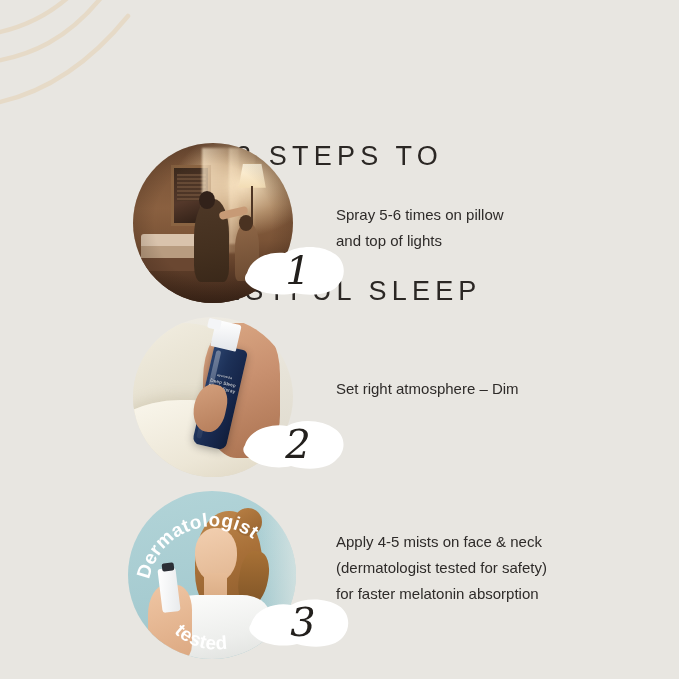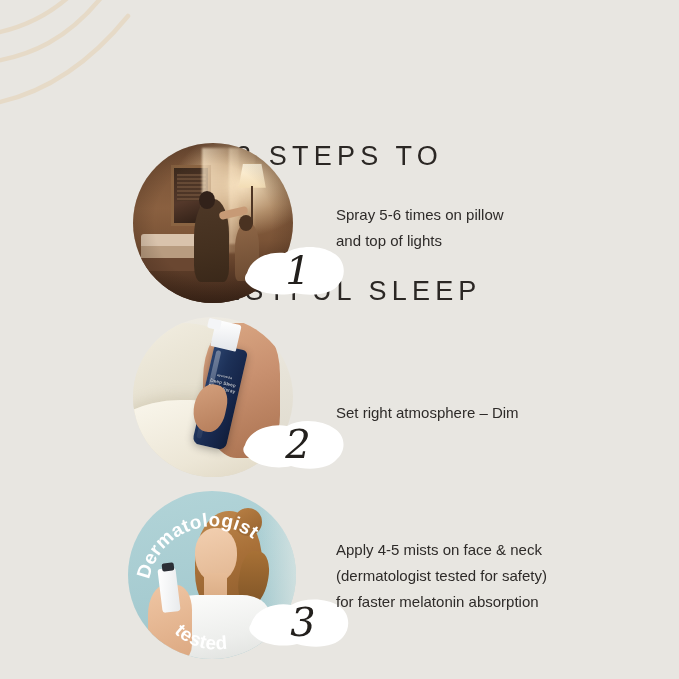--- a/index.html
+++ b/index.html
@@ -300,22 +300,22 @@
   .copy {
     position: absolute;
     left: 336px;
     width: 310px;
     color: #2e2b29;
     font-size: 15px;
     line-height: 26px;
     font-weight: 400;
   }
   .step-1 .copy { top: 59px; }
-  .step-2 .copy { top: 59px; margin-top: 24px; }
-  .step-3 .copy { top: 46px; }
+  .step-2 .copy { top: 59px; }
+  .step-3 .copy { top: 38px; }
   .copy .ln { display: block; white-space: pre; }
 </style>
 </head>
 <body>
 
 <div id="infographic">
 
   <svg class="corner-swirls" viewBox="0 0 150 130">
     <path d="M-10 34 C 25 28, 52 14, 76 -10" fill="none" stroke="#e6dac7" stroke-width="4.5" stroke-linecap="round"></path>
     <path d="M-10 62 C 30 56, 68 40, 104 -6" fill="none" stroke="#e6dac7" stroke-width="4.5" stroke-linecap="round"></path>

